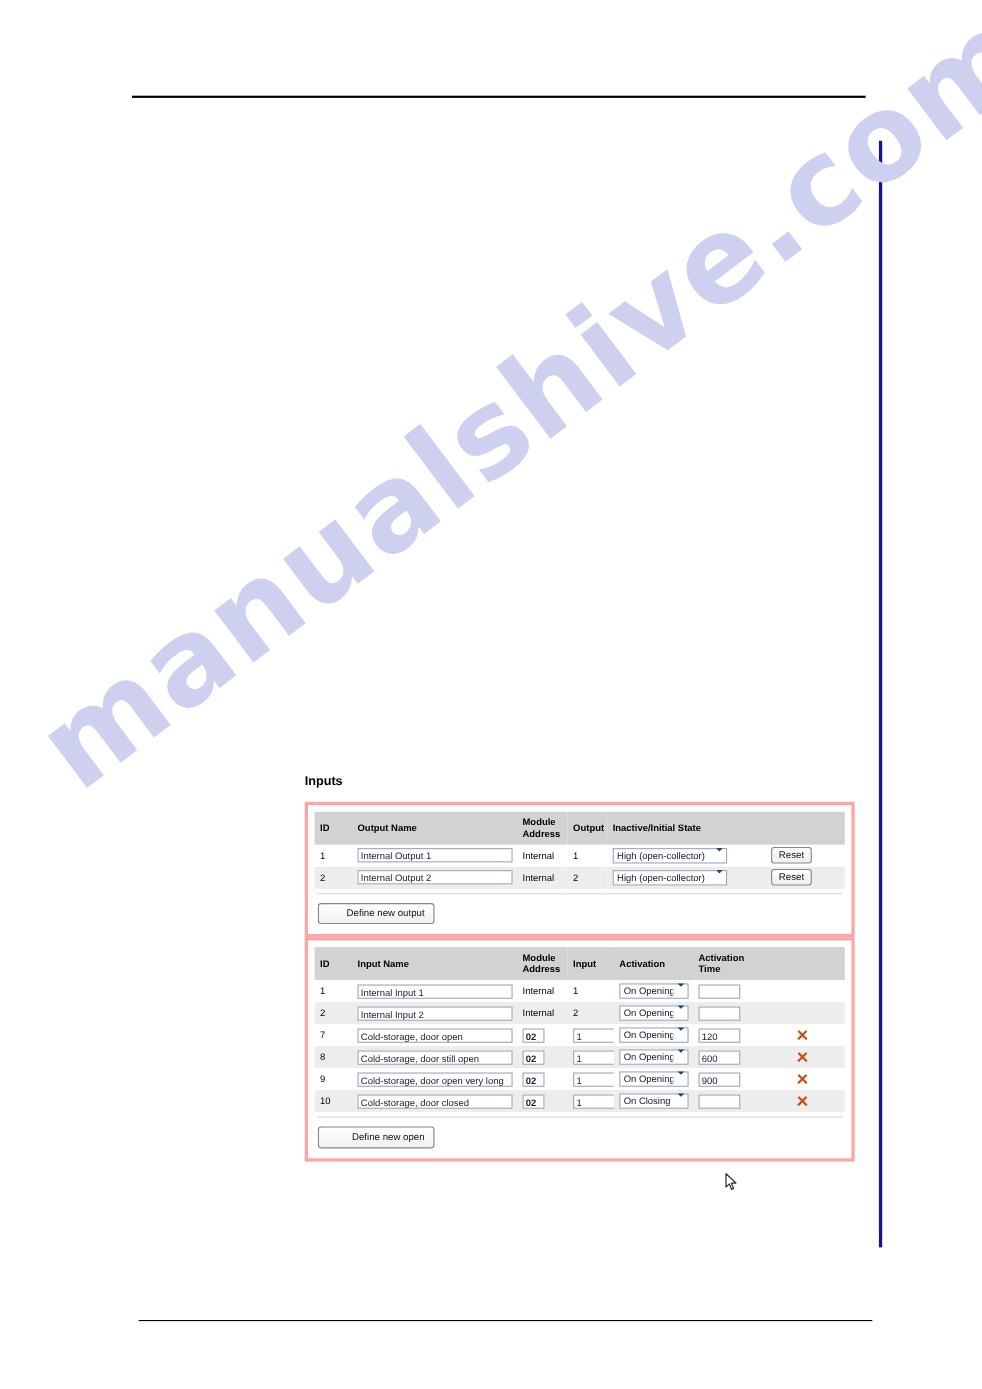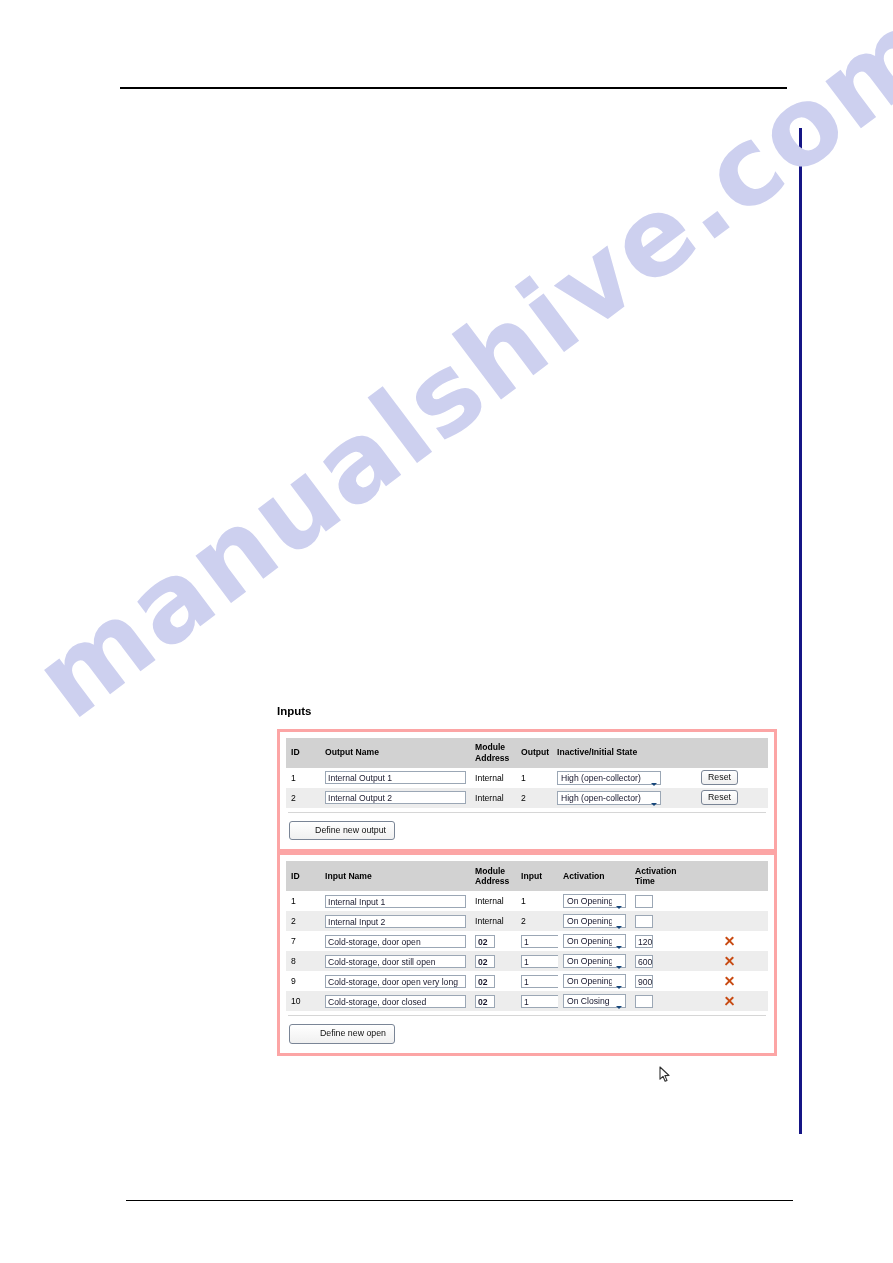--- a/index.html
+++ b/index.html
@@ -150,26 +150,26 @@
     height: 13px;
     line-height: 13px;
     padding: 0 2px;
     box-sizing: border-box;
     display: block;
     outline: none;
   }
   .txt-name { width: 100%; }
   .txt-mod  { width: 20px; font-weight: bold; }
   .txt-in   { width: 40px; }
-  .txt-time { width: 18px; }
+  .txt-time { width: 38px; }
 
   
   .sel {
     display: inline-flex;
-    align-items: flex-end;
+    align-items: flex-start;
     border: 1px solid #9ba7b5;
     background: #ffffff;
     height: 14px;
     box-sizing: border-box;
     width: 100%;
     max-width: 104px;
   }
   .sel .sel-label {
     flex: 1 1 auto;
     font-size: 8.6px;

